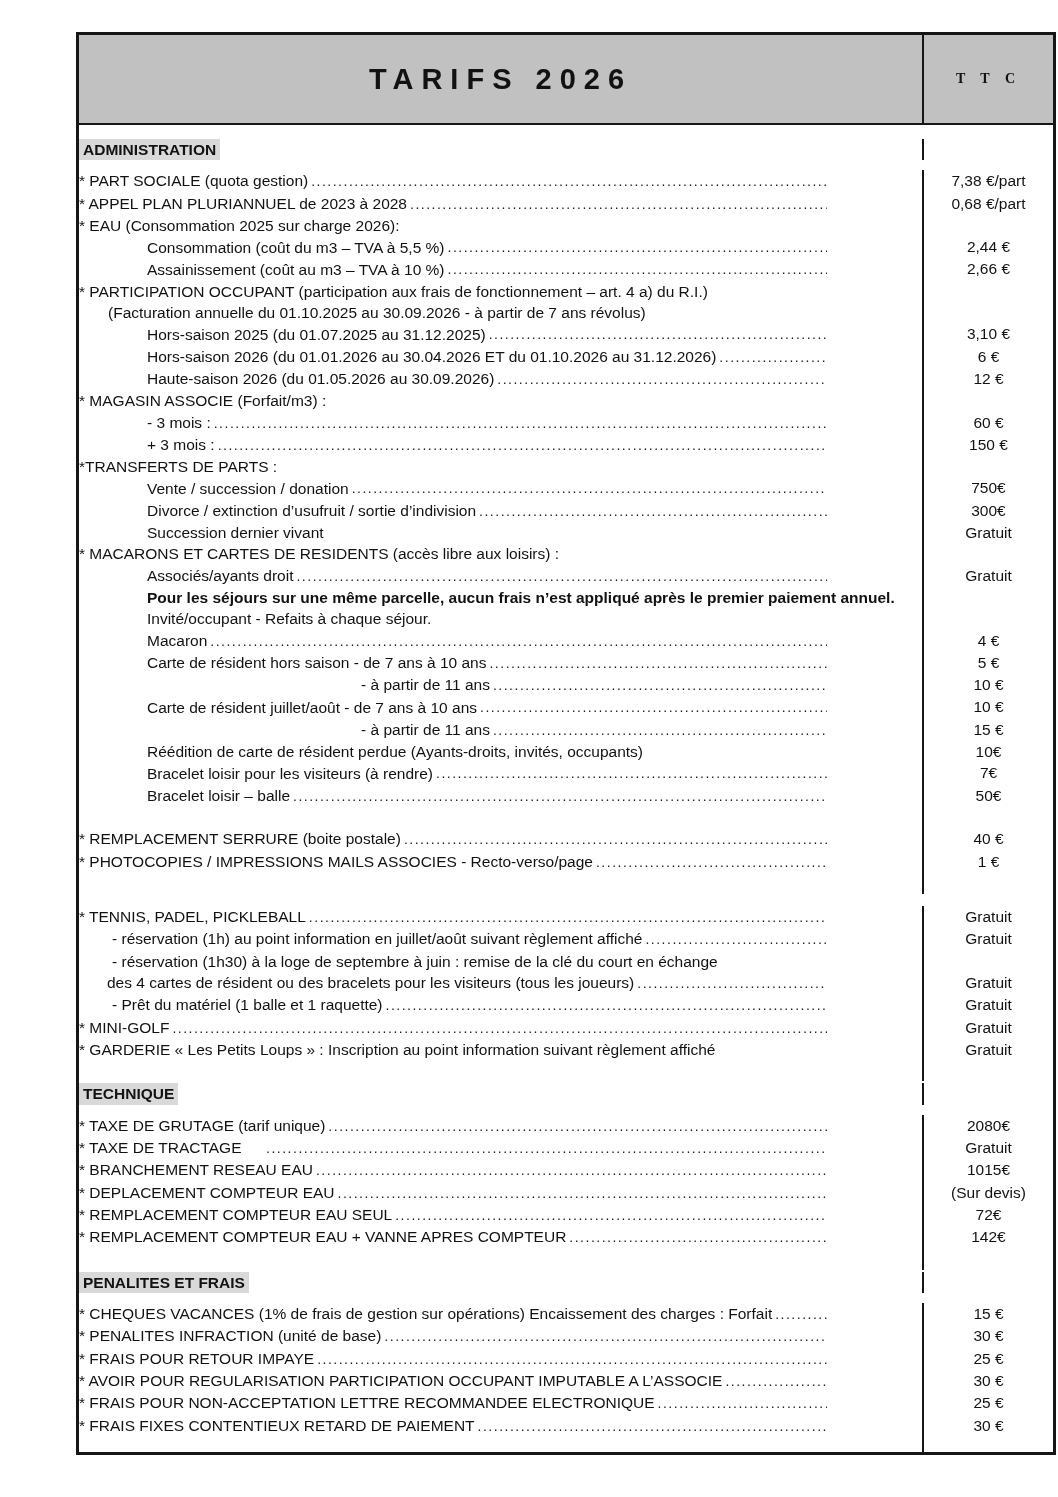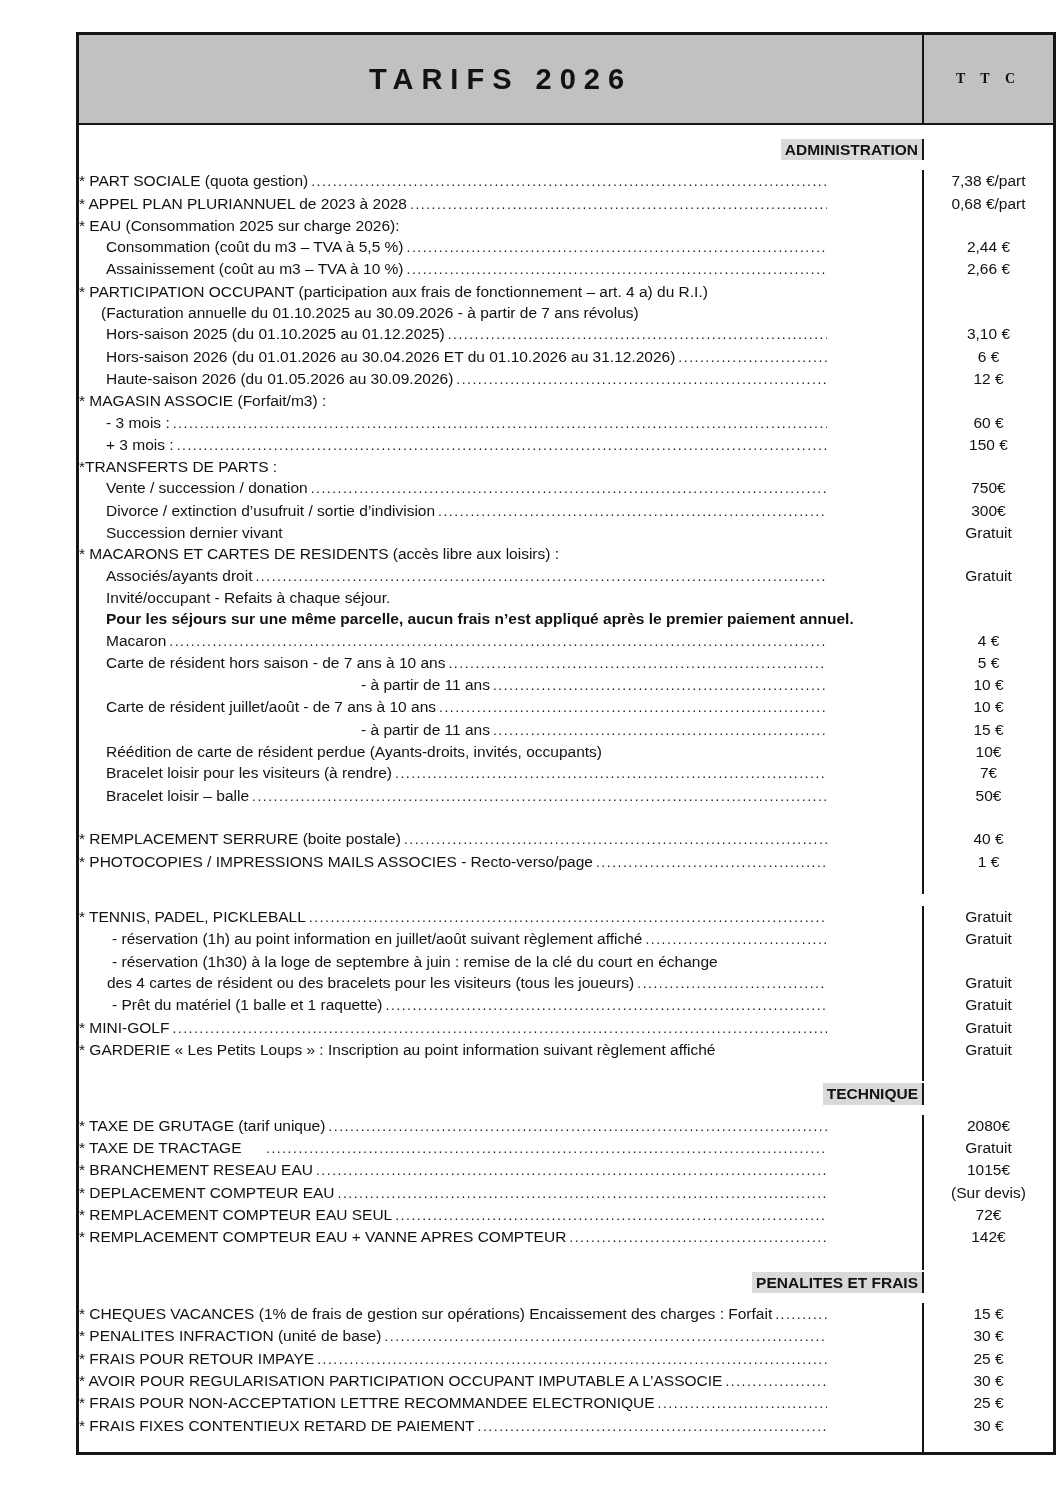--- a/index.html
+++ b/index.html
@@ -54,32 +54,32 @@
   }
   .label { white-space: nowrap; }
   .bold .label { font-weight: bold; }
   .leader { flex: 1; overflow: hidden; white-space: nowrap; margin-left: 3px; }
   .leader::after {
     content: "...................................................................................................................................................................................................................................................";
     font-size: 14px; letter-spacing: 1.5px; color: #1c1c1c;
   }
   
   .heading-row { margin: 2px 0 10px; }
-  .heading-row .cell-main { justify-content: flex-end; padding-right: 0; }
+  .heading-row .cell-main { justify-content: flex-start; padding-right: 0; }
   .section-heading {
     background: #d9d9d9; font-weight: bold;
     padding: 0 4px; line-height: 21.3px;
   }
   .spacer-row .cell-main { min-height: 21.3px; }
   .fill-row { flex: 1; display: flex; }
   .fill-row .cell-main { min-height: 100%; }
   
   .i0 { }
-  .i1 { padding-left: 22px; text-align: center; }
-  .i2 { padding-left: 27px; }
+  .i1 { padding-left: 29px; text-align: center; }
+  .i2 { padding-left: 68px; align-items: center; }
   .i3 { padding-left: 282px; }
   .i4 { padding-left: 33px; }
   .i5 { padding-left: 28px; }
 </style>
 </head>
 <body>
 
 <div class="tariff-table">
   <div class="header-band">
     <div class="header-main">
@@ -137,21 +137,21 @@
         <div class="cell-value"></div>
       </div>
       <div class="row">
         <div class="cell-main i1">
           <span class="label">(Facturation annuelle du 01.10.2025 au 30.09.2026 - à partir de 7 ans révolus)</span>
         </div>
         <div class="cell-value"></div>
       </div>
       <div class="row">
         <div class="cell-main i2">
-          <span class="label">Hors-saison 2025 (du 01.10.2025 au 01.12.2025)</span>
+          <span class="label">Hors-saison 2025 (du 01.07.2025 au 31.12.2025)</span>
           <span class="leader"></span>
         </div>
         <div class="cell-value">3,10 €</div>
       </div>
       <div class="row">
         <div class="cell-main i2">
           <span class="label">Hors-saison 2026 (du 01.01.2026 au 30.04.2026 ET du 01.10.2026 au 31.12.2026)</span>
           <span class="leader"></span>
         </div>
         <div class="cell-value">6 €</div>
@@ -215,29 +215,29 @@
         </div>
         <div class="cell-value"></div>
       </div>
       <div class="row">
         <div class="cell-main i2">
           <span class="label">Associés/ayants droit</span>
           <span class="leader"></span>
         </div>
         <div class="cell-value">Gratuit</div>
       </div>
+      <div class="row bold">
+        <div class="cell-main i2">
+          <span class="label">Pour les séjours sur une même parcelle, aucun frais n’est appliqué après le premier paiement annuel.</span>
+        </div>
+        <div class="cell-value"></div>
+      </div>
       <div class="row">
         <div class="cell-main i2">
           <span class="label">Invité/occupant - Refaits à chaque séjour.</span>
-        </div>
-        <div class="cell-value"></div>
-      </div>
-      <div class="row bold">
-        <div class="cell-main i2">
-          <span class="label">Pour les séjours sur une même parcelle, aucun frais n’est appliqué après le premier paiement annuel.</span>
         </div>
         <div class="cell-value"></div>
       </div>
       <div class="row">
         <div class="cell-main i2">
           <span class="label">Macaron</span>
           <span class="leader"></span>
         </div>
         <div class="cell-value">4 €</div>
       </div>

